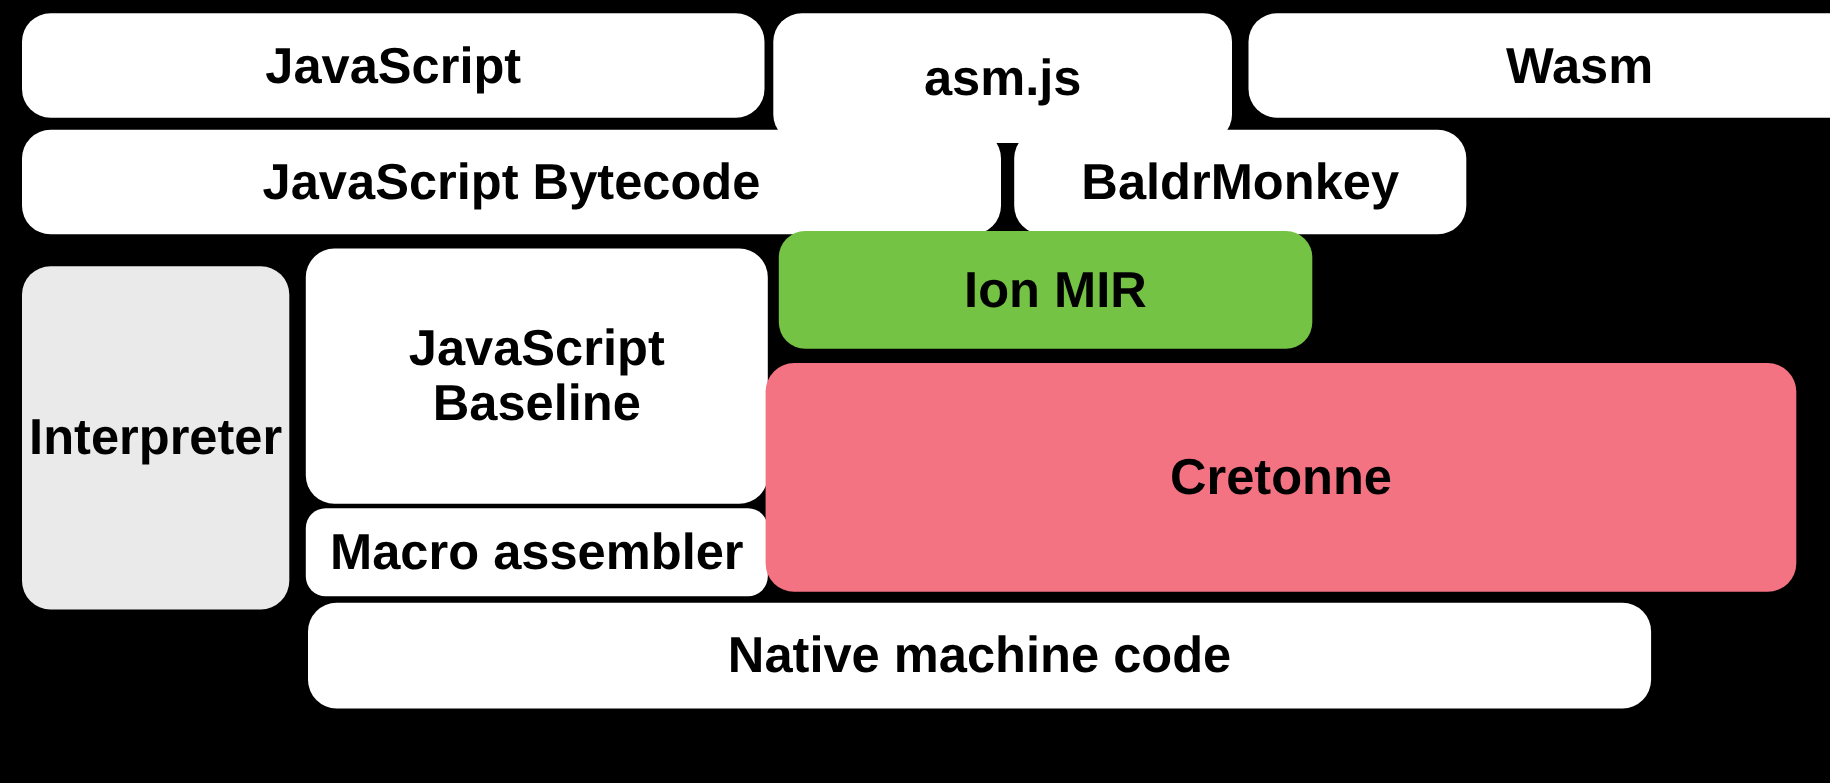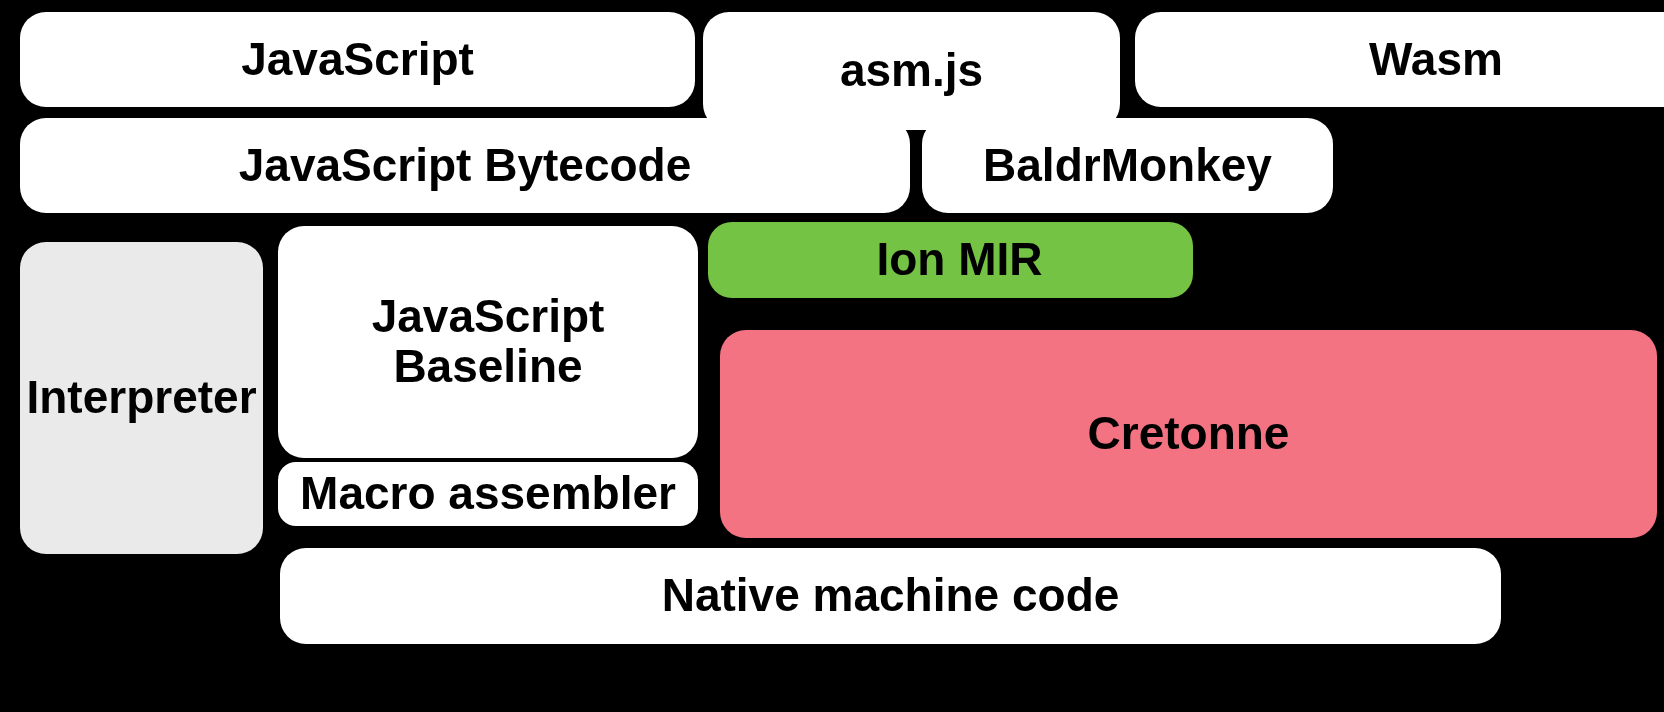--- a/index.html
+++ b/index.html
@@ -43,23 +43,23 @@
   #n-asmjs           { left: 703px;  top: 12px;  width: 417px; height: 118px; }
   #n-wasm            { left: 1135px; top: 12px;  width: 602px; height: 95px; }
 
   
   #n-js-bytecode     { left: 20px;   top: 118px; width: 890px; height: 95px; }
   #n-baldrmonkey     { left: 922px;  top: 118px; width: 411px; height: 95px; }
 
   
   #n-interpreter     { left: 20px;   top: 226px; width: 243px; height: 312px; }
   #n-js-baseline     { left: 278px;  top: 226px; width: 420px; height: 232px; }
-  #n-macro-assembler { left: 278px;  top: 462px; width: 420px; height: 64px;  border-radius: 18px; }
-  #n-ion-mir         { left: 708px;  top: 222px; width: 485px; height: 76px;  border-radius: 24px; padding-left: 28px; }
-  #n-cretonne        { left: 720px;  top: 330px; width: 937px; height: 208px; }
+  #n-macro-assembler { left: 278px;  top: 462px; width: 420px; height: 80px;  border-radius: 18px; }
+  #n-ion-mir         { left: 708px;  top: 210px; width: 485px; height: 107px;  border-radius: 24px; padding-left: 28px; }
+  #n-cretonne        { left: 696px;  top: 330px; width: 937px; height: 208px; }
 
   
   #n-native-code     { left: 280px;  top: 548px; width: 1221px; height: 96px; }
 </style>
 </head>
 <body>
 
 <div id="canvas">
 
   <div class="node" id="n-javascript">JavaScript</div>

